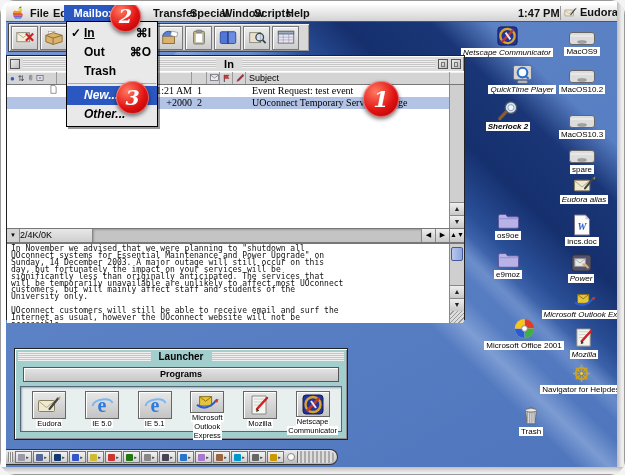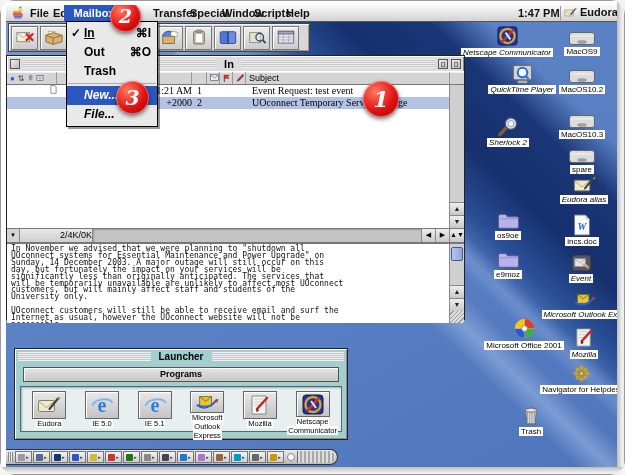--- a/index.html
+++ b/index.html
@@ -70,21 +70,21 @@
   .mrow.sel{background:#b3c3e6;}
   .mcell{overflow:hidden;white-space:nowrap;box-sizing:border-box;}
   .scrollcol{width:14px;border-left:1px solid #888;background:#cfcfcf;display:flex;flex-direction:column;}
   .sc-btn{height:12px;border-top:1px solid #888;background:linear-gradient(180deg,#eee,#c8c8c8);
     font-size:7px;line-height:12px;text-align:center;color:#222;}
   .thumb{margin:3px 1px;height:12px;background:linear-gradient(90deg,#b6c6ee,#8fa7dd);
     border:1px solid #44589c;border-radius:2px;}
   #status-row{display:flex;height:13px;border-top:1px solid #777;border-bottom:1px solid #777;
     background:#d4d4d4;font-size:9px;align-items:stretch;}
   #status-tri{width:12px;border-right:1px solid #888;text-align:center;font-size:6px;line-height:13px;}
-  #status-tab{width:72px;border-right:1px solid #888;text-align:right;line-height:12px;
+  #status-tab{width:72px;border-right:1px solid #888;text-align:left;line-height:12px;
     background:linear-gradient(180deg,#e8e8e8,#cfcfcf);}
   #status-track{flex:1;background:#c4c4c4;box-shadow:inset 1px 1px 2px #9a9a9a;}
   .hsc{width:13px;border-left:1px solid #888;background:linear-gradient(180deg,#eee,#c8c8c8);
     text-align:center;font-size:7px;line-height:12px;}
   #preview{display:flex;height:79px;background:#fff;border-top:1px solid #777;}
   #preview pre{flex:1;margin:0;padding:2px 4px;font-family:"DejaVu Sans Mono",monospace;
     font-size:8px;line-height:6.9px;white-space:pre;overflow:hidden;color:#111;}
   .grow{height:12px;background:repeating-linear-gradient(135deg,#ddd 0 2px,#9a9a9a 2px 3px);}
   
   #launcher{left:14px;top:348px;width:334px;height:92px;z-index:15;background:#a2cecd;}
@@ -234,21 +234,21 @@
           </svg></span>
       </div>
     </div>
 
   <div id="mailbox-menu">
       <div class="menu-item ul"><span class="chk">✓</span><span class="lbl">In</span><span class="sc">⌘I</span></div>
       <div class="menu-item"><span class="lbl">Out</span><span class="sc">⌘O</span></div>
       <div class="menu-item"><span class="lbl">Trash</span></div>
       <div class="menu-sep"></div>
       <div class="menu-item hl it"><span class="lbl">New...</span></div>
-      <div class="menu-item it"><span class="lbl">File...</span></div>
+      <div class="menu-item it"><span class="lbl">Other...</span></div>
     </div>
 
   <div class="win" id="in-window">
     <div class="titlebar">
       <span class="wbox"></span>
       <span class="stripes"></span>
       <span class="ttl">In</span>
       <span class="stripes"></span>
       <span class="wbox inner"></span>
       <span class="wbox inner"></span>
@@ -520,21 +520,21 @@
         <div class="cap">QuickTime Player</div>
       </div>
       <div class="dicon" style="left: 554px; top: 68px; justify-content: flex-end;">
         <span class="icn"><svg width="26" viewBox="0 0 26 16" xmlns="http://www.w3.org/2000/svg">
             <rect x=".5" y="2.5" width="25" height="12" rx="2.5" fill="#dcdcdc" stroke="#666"></rect>
             <path d="M2 6 h22" stroke="#f4f4f4"></path>
             <ellipse cx="13" cy="12" rx="4.5" ry="1.3" fill="#aaa" stroke="#777" stroke-width=".6"></ellipse>
           </svg></span>
         <div class="cap">MacOS10.2</div>
       </div>
-      <div class="dicon it" style="left: 480px; top: 116px;">
+      <div class="dicon it" style="left: 480px; top: 100px; font-weight: bold;">
         <span class="icn"><svg width="23" viewBox="0 0 24 22" xmlns="http://www.w3.org/2000/svg">
             <circle cx="14.5" cy="8" r="6" fill="#cde8f0" stroke="#556" stroke-width="1.4"></circle>
             <circle cx="14.5" cy="8" r="3.2" fill="#eaf8fc" stroke="#99b"></circle>
             <path d="M9.5 12.5 L3 19.5" stroke="#8a5a30" stroke-width="3.4" stroke-linecap="round"></path>
           </svg></span>
         <div class="cap">Sherlock 2</div>
       </div>
       <div class="dicon" style="left: 554px; top: 113px;">
         <span class="icn"><svg width="26" viewBox="0 0 26 16" xmlns="http://www.w3.org/2000/svg">
             <rect x=".5" y="2.5" width="25" height="12" rx="2.5" fill="#dcdcdc" stroke="#666"></rect>
@@ -582,21 +582,21 @@
           </svg></span>
         <div class="cap">e9moz</div>
       </div>
       <div class="dicon it" style="left: 553px; top: 252px;">
         <span class="icn"><svg width="23" viewBox="0 0 24 22" xmlns="http://www.w3.org/2000/svg">
             <rect x="2" y="3" width="20" height="17" rx="3" fill="#54536b" stroke="#2c2b3c"></rect>
             <rect x="5" y="7" width="11" height="8" fill="#e8e8e8" stroke="#999"></rect>
             <path d="M5 7 l5.5 4.5 L16 7" fill="none" stroke="#aaa"></path>
             <path d="M13 13 q4 0 6 4" stroke="#d8a878" stroke-width="2.4" fill="none"></path>
           </svg></span>
-        <div class="cap">Event</div>
+        <div class="cap">Power</div>
       </div>
       <div class="dicon it" style="left: 556px; top: 290px;">
         <span class="icn"><svg width="23" viewBox="0 0 26 22" xmlns="http://www.w3.org/2000/svg">
             <rect x="5" y="5" width="13" height="10" fill="#e3c43a" stroke="#8a6d14"></rect>
             <path d="M5 5 l6.5 5 6.5-5" fill="none" stroke="#8a6d14"></path>
             <path d="M2 14 Q13 22 24 8" fill="none" stroke="#2d5ed0" stroke-width="2.2"></path>
             <path d="M24 12 l1.5-4.5 -4.5 1.5 Z" fill="#c23a2a"></path>
           </svg></span>
         <div class="cap">Microsoft Outlook Expr</div>
       </div>

